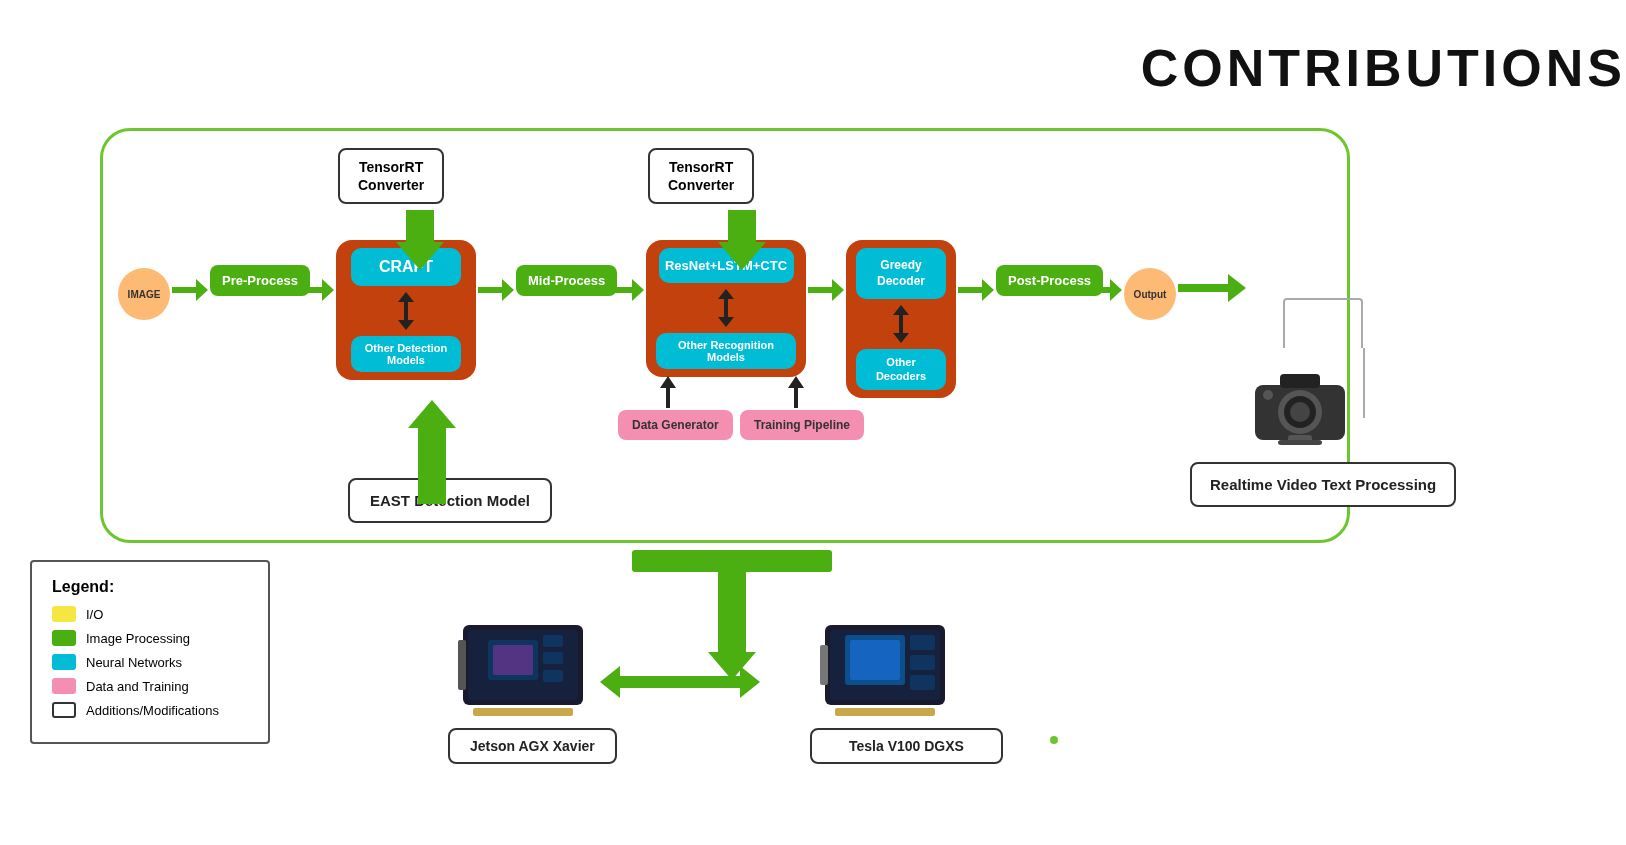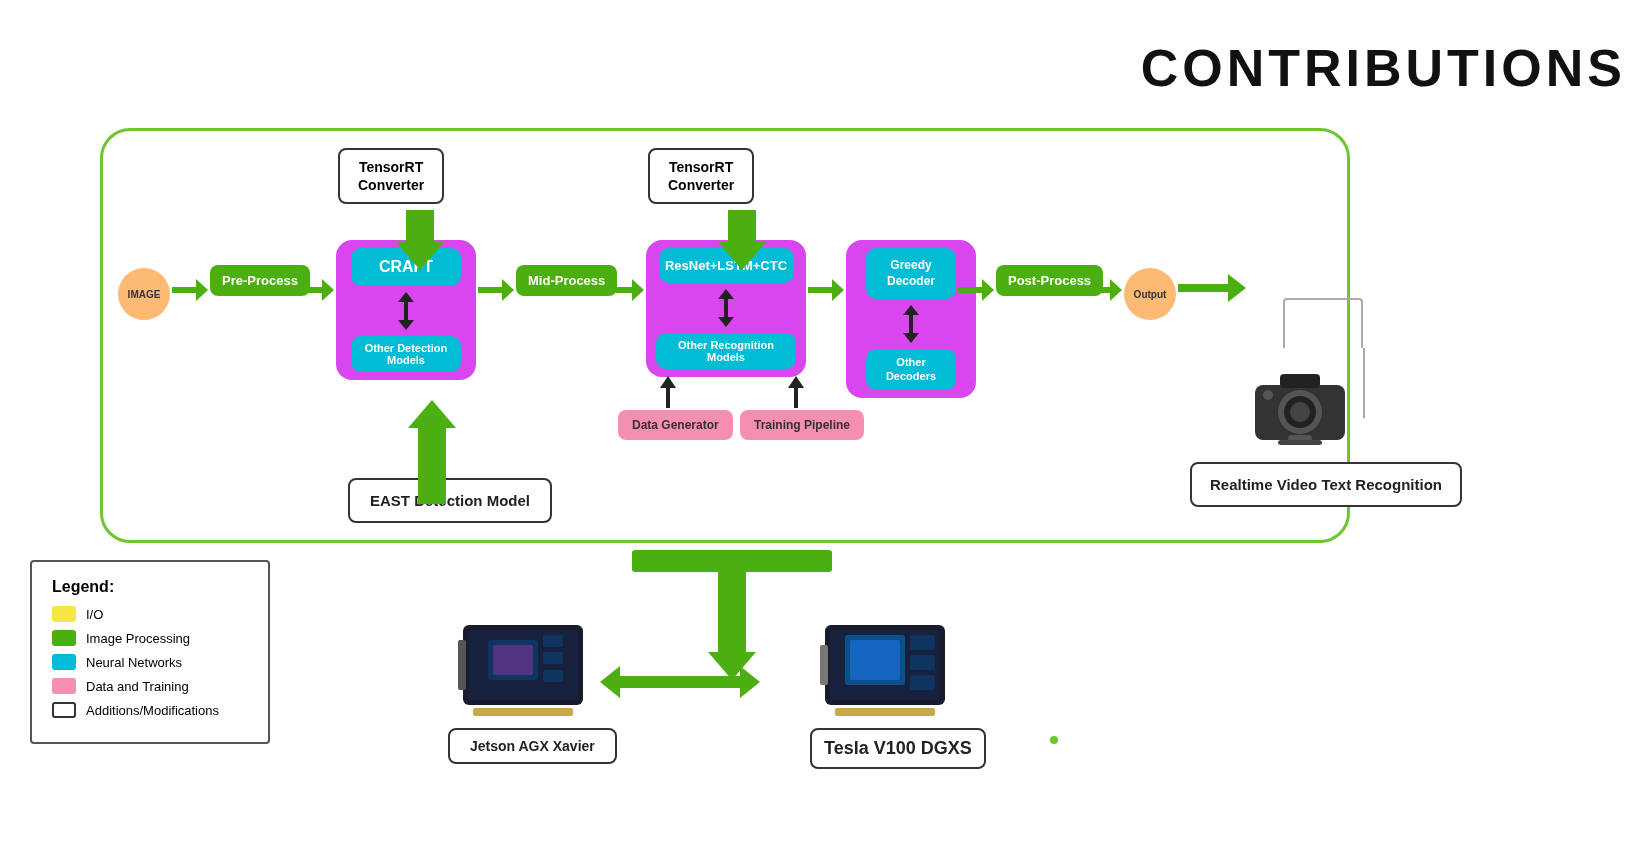--- a/index.html
+++ b/index.html
@@ -87,21 +87,21 @@
       border-radius: 8px;
       padding: 8px 12px;
       font-size: 13px;
       font-weight: bold;
       text-align: center;
       flex-shrink: 0;
     }
 
     
     .gray-bg-group {
-      background: #d946ef;
+      background: #c2410c;
       border-radius: 16px;
       padding: 8px 10px;
       display: flex;
       flex-direction: column;
       align-items: center;
       gap: 6px;
       flex-shrink: 0;
     }
 
     
@@ -326,21 +326,21 @@
       <div class="head-up"></div>
       <div class="shaft"></div>
       <div class="head-down"></div>
     </div>
     <div class="sub-cyan" style="font-size:11px;width:140px;padding:6px 4px;">Other
 Recognition Models</div>
   </div>
 
   <div class="arrow-right abs" style="top:279px;left:808px;"></div>
 
-  <div class="gray-bg-group abs" style="top:240px;left:846px;width:130px;">
+  <div class="gray-bg-group abs" style="top:240px;left:846px;width:110px;">
     <div class="sub-cyan" style="width:90px;font-size:12px;padding:10px 6px;line-height:1.3;">Greedy
 Decoder</div>
     <div class="dbl-arrow-v">
       <div class="head-up"></div>
       <div class="shaft"></div>
       <div class="head-down"></div>
     </div>
     <div class="sub-cyan" style="font-size:11px;width:90px;padding:6px 4px;line-height:1.3;">Other
 Decoders</div>
   </div>
@@ -430,21 +430,21 @@
       <rect x="30" y="14" width="40" height="14" rx="4" fill="#222"></rect>
 
       <rect x="38" y="75" width="24" height="8" rx="3" fill="#555"></rect>
       <rect x="28" y="80" width="44" height="5" rx="3" fill="#444"></rect>
 
       <circle cx="18" cy="35" r="5" fill="#555"></circle>
     </svg>
   </div>
 
   <div class="white-border-box abs" style="top:462px;left:1190px;font-size:15px;padding:10px 18px;line-height:1.4;">Realtime Video
-Text Recognition</div>
+Text Processing</div>
 
   <div class="abs" style="top:550px;left:632px;">
     <div style="display:flex;flex-direction:column;align-items:center;">
 
       <div style="width:200px;height:22px;background:#4caf11;border-radius:3px;"></div>
 
       <div style="width:28px;height:80px;background:#4caf11;"></div>
 
       <div style="width:0;height:0;border-left:24px solid transparent;border-right:24px solid transparent;border-top:28px solid #4caf11;"></div>
     </div>
@@ -486,21 +486,21 @@
 
       <rect x="90" y="15" width="25" height="15" rx="2" fill="#0f3460"></rect>
       <rect x="90" y="35" width="25" height="15" rx="2" fill="#0f3460"></rect>
       <rect x="90" y="55" width="25" height="15" rx="2" fill="#0f3460"></rect>
 
       <rect x="0" y="25" width="8" height="40" rx="2" fill="#777"></rect>
       <rect x="15" y="88" width="100" height="8" rx="2" fill="#c9a84c"></rect>
     </svg>
   </div>
 
-  <div class="white-border-box abs" style="top:728px;left:810px;font-size:18px;padding:8px 12px;">Tesla V100 DGXS</div>
+  <div class="white-border-box abs" style="top:728px;left:810px;font-size:14px;padding:8px 37px;">Tesla V100 DGXS</div>
 
   <div class="abs" style="top:736px;left:1050px;width:8px;height:8px;border-radius:50%;background:#6dc62e;"></div>
 
   <div class="legend-box">
     <div class="legend-title">Legend:</div>
     <div class="legend-item">
       <div class="legend-color" style="background:#f5e642;"></div>
       <span>I/O</span>
     </div>
     <div class="legend-item">

